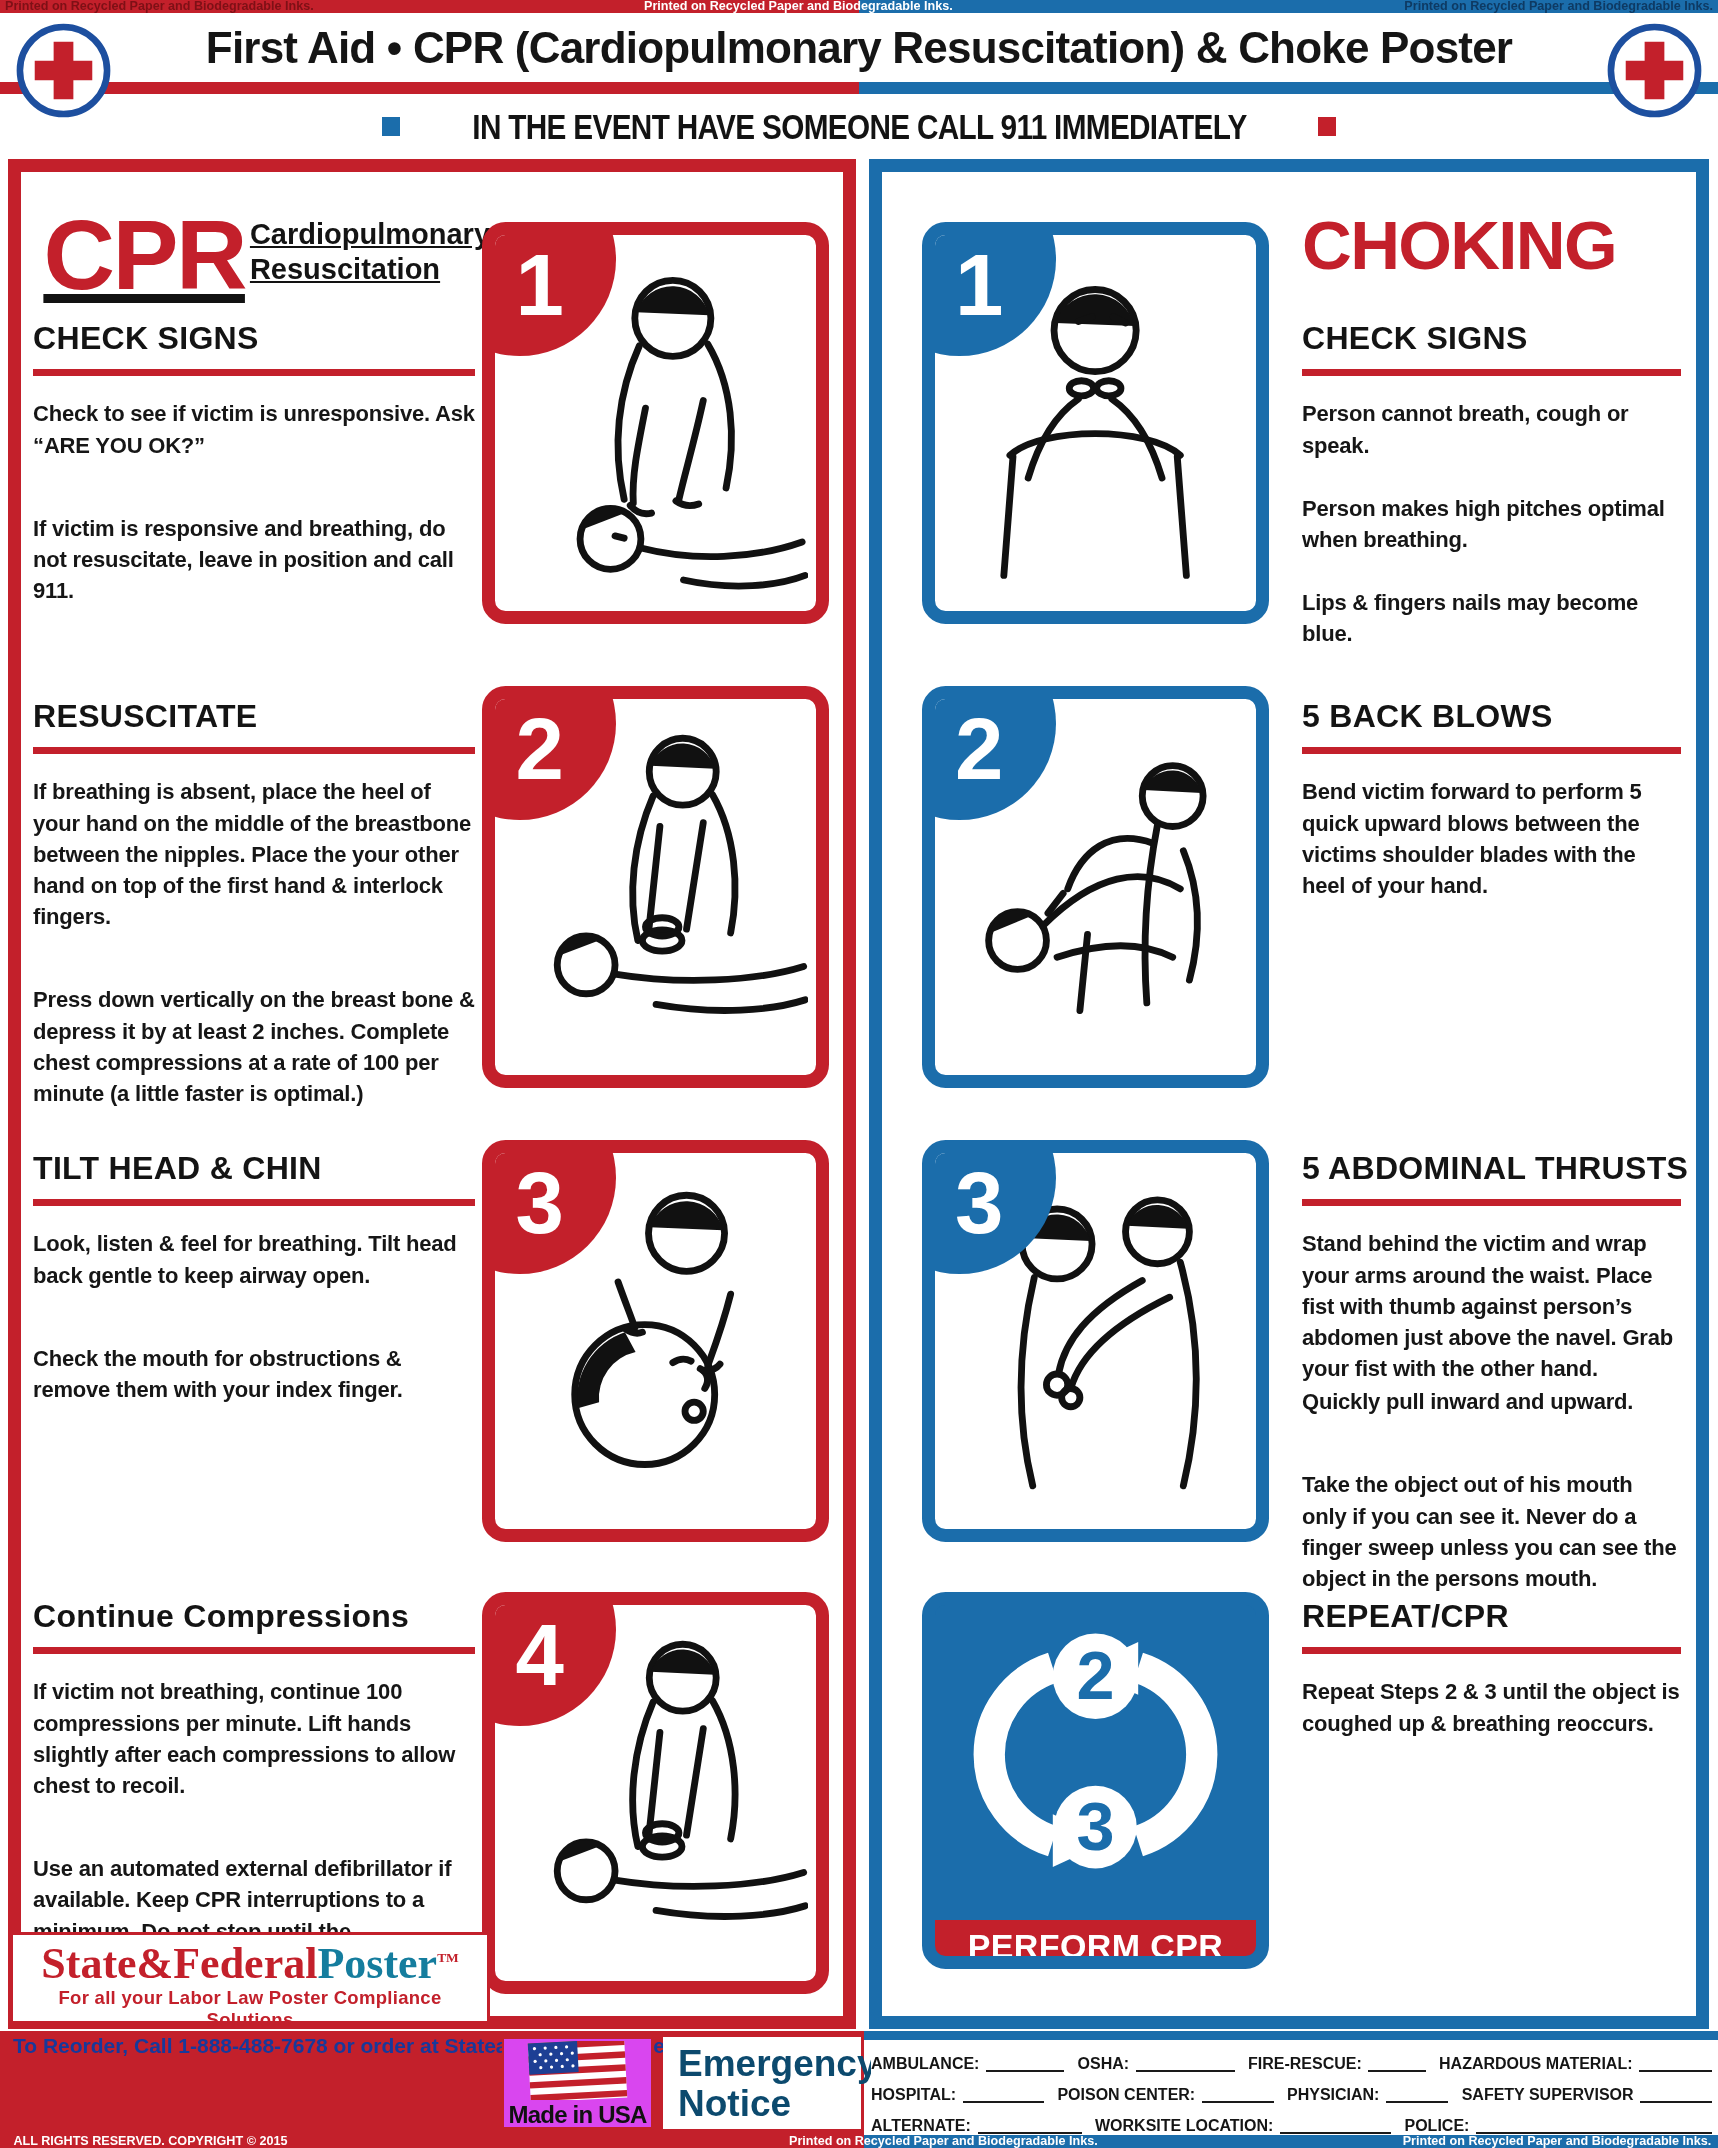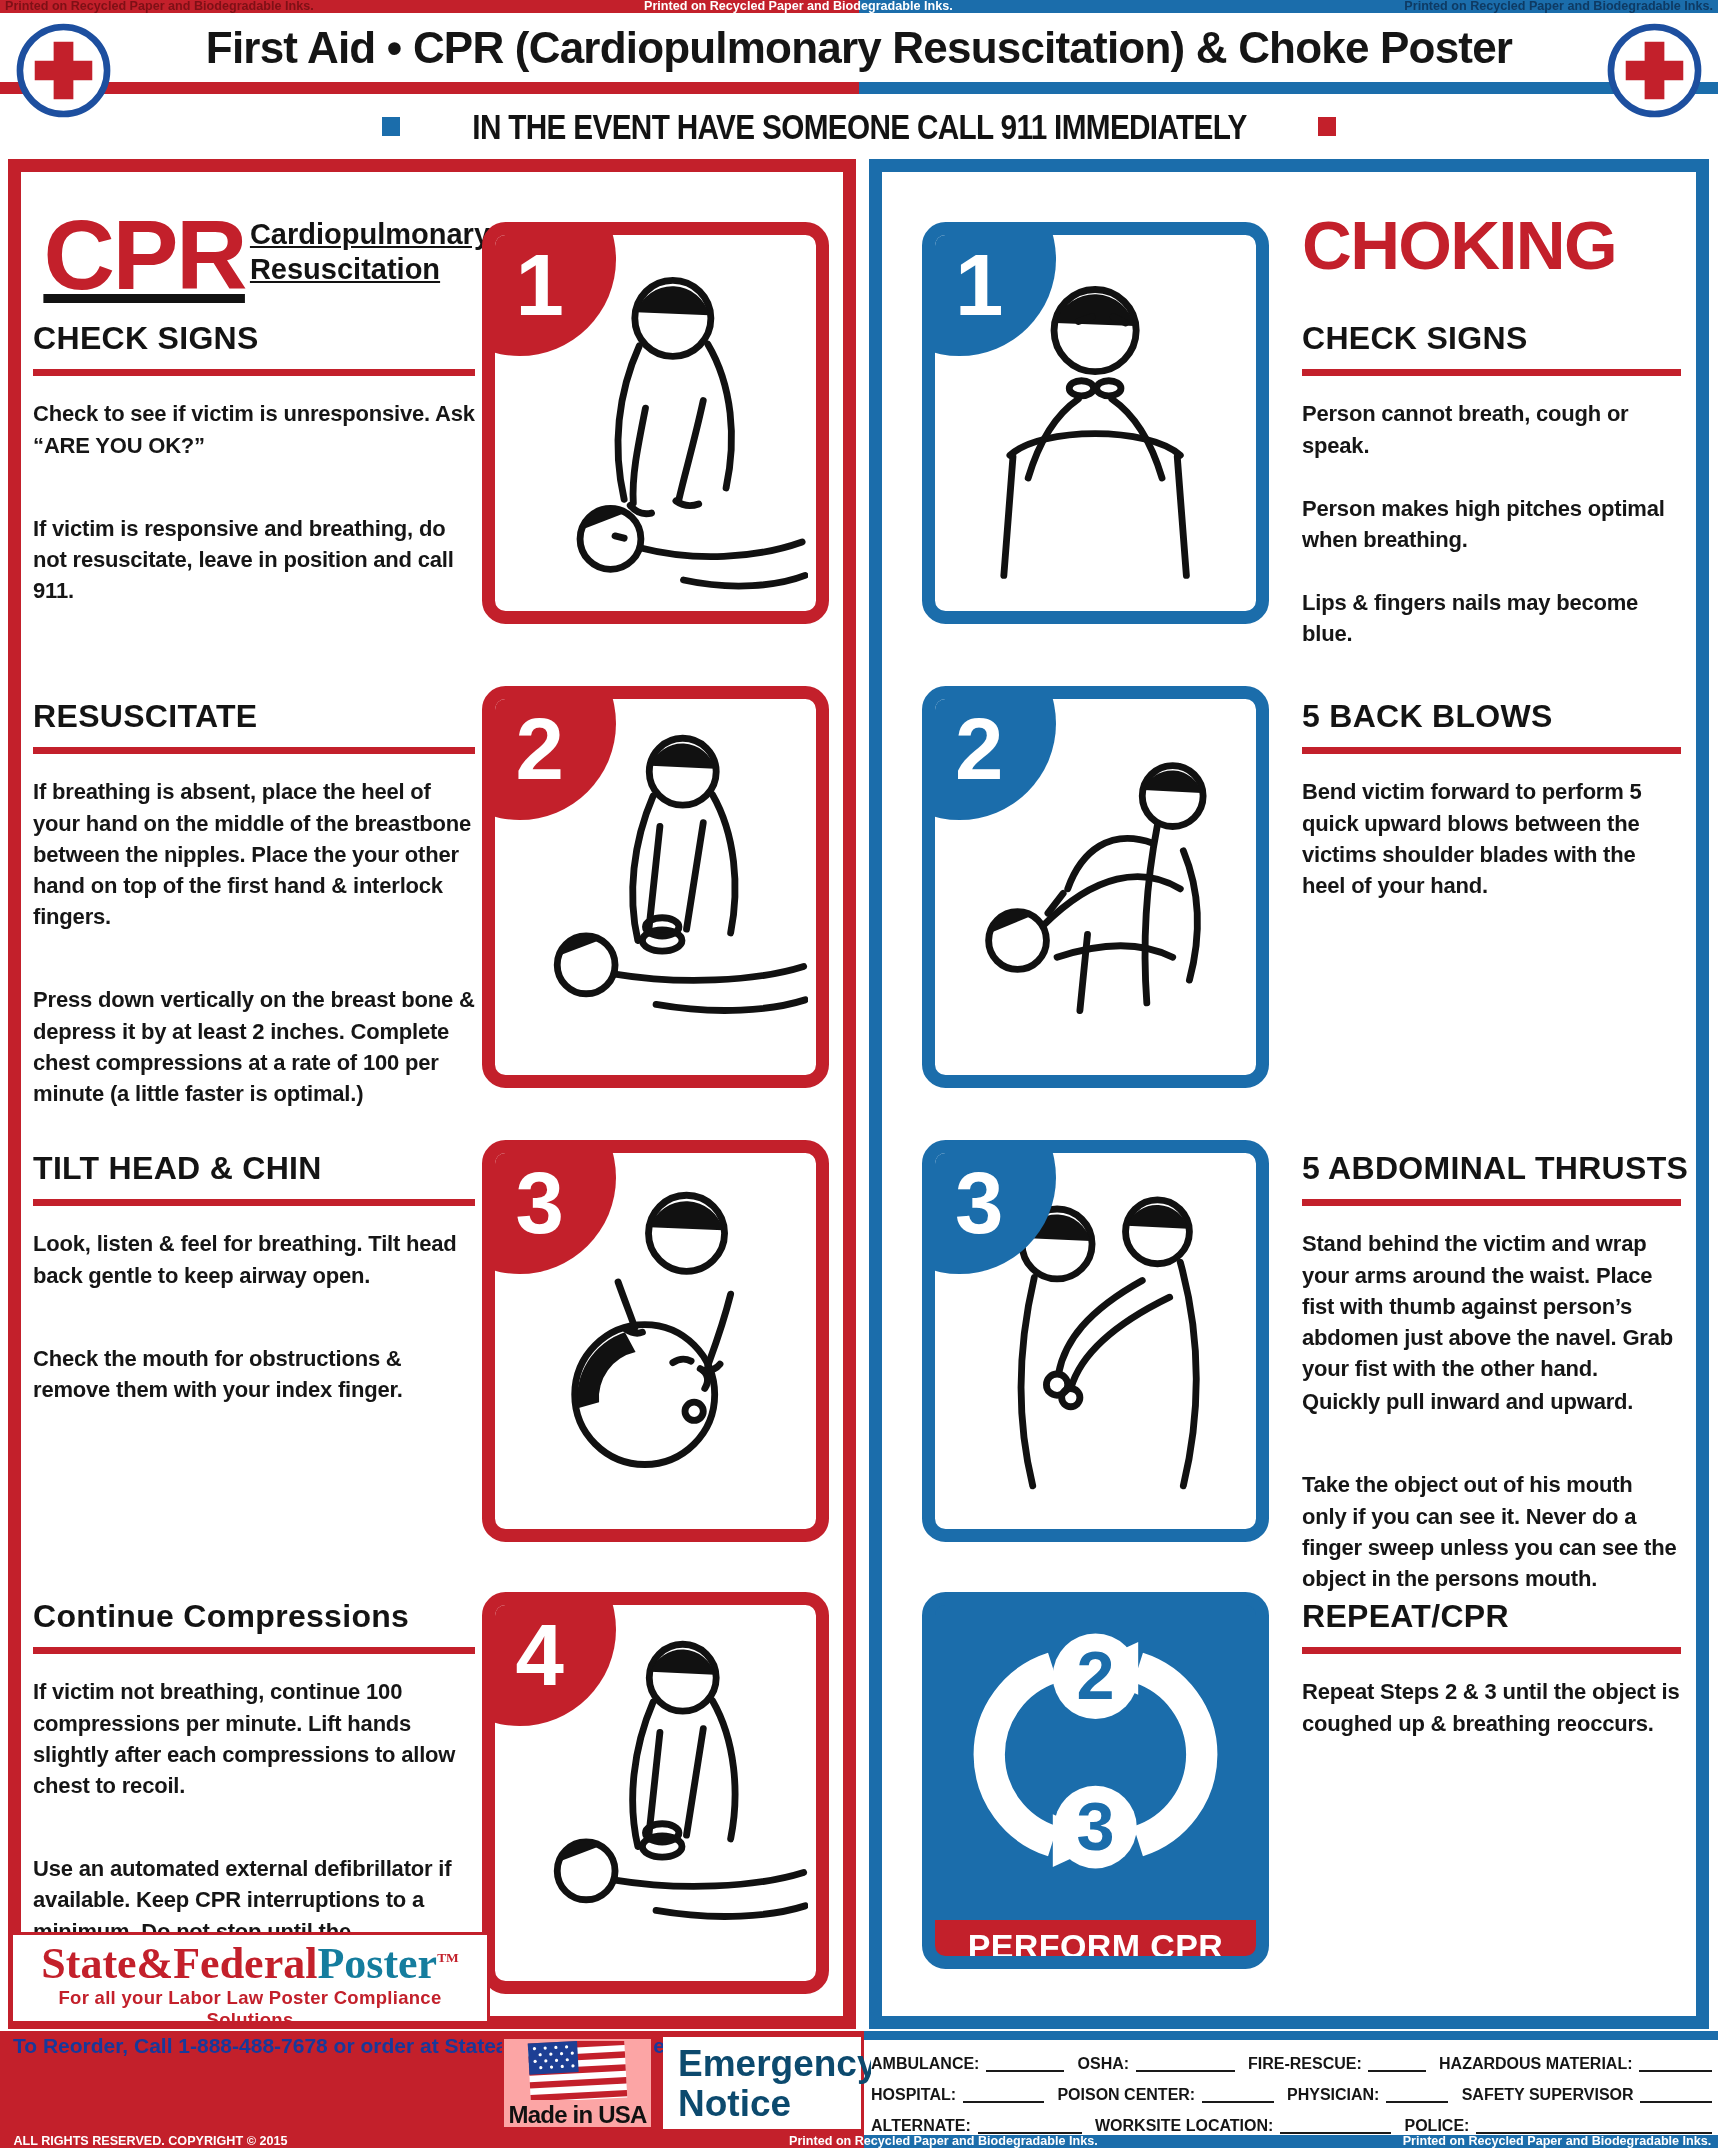--- a/index.html
+++ b/index.html
@@ -75,21 +75,21 @@
 
   
   .footer-red{position:absolute;left:0;top:2031px;width:864px;height:117px;background:var(--red);}
   .sfp-box{position:absolute;left:10px;top:1932px;width:480px;height:92px;background:#fff;border:3.4px solid var(--red);box-sizing:border-box;text-align:center;}
   .brandline{margin-top:6.7px;font-family:"Liberation Serif","DejaVu Serif",serif;font-weight:bold;font-size:44px;line-height:1;white-space:nowrap;}
   .brand-red{color:var(--red);}
   .brand-blue{color:#157d9e;}
   .brand-tm{font-size:13.4px;color:var(--red);vertical-align:super;}
   .tagline{font-size:18.5px;font-weight:bold;color:var(--red);margin-top:1.7px;letter-spacing:0.3px;}
   .reorder{font-size:21px;font-weight:bold;color:#17399b;margin-top:2.5px;white-space:nowrap;}
-  .flag-box{position:absolute;left:502px;top:2037px;width:151px;height:92px;background:#fca5a5;border:2.5px solid var(--red);box-sizing:border-box;text-align:center;}
+  .flag-box{position:absolute;left:502px;top:2037px;width:151px;height:92px;background:#d946ef;border:2.5px solid var(--red);box-sizing:border-box;text-align:center;}
   .flag-box svg{width:141px;height:59px;margin-top:1.7px;}
   .madeusa{font-size:24px;font-weight:bold;letter-spacing:-0.8px;color:#111;line-height:1;margin-top:0.8px;}
   .emg-box{position:absolute;left:663px;top:2037px;width:198px;height:92px;background:#fff;}
   .emg-box div{font-size:37px;font-weight:bold;color:#0c4a6e;line-height:1.1;padding-left:15px;}
   .emg-box div:first-child{padding-top:6.7px;}
 
   .form-bluebar{position:absolute;left:864px;top:2031px;width:854px;height:9.2px;background:var(--blue);}
   .form-area{position:absolute;left:871px;top:2047px;width:841px;height:87px;background:#fff;}
   .form-row{display:flex;align-items:flex-end;height:25px;margin-bottom:5.9px;}
   .flabel{font-size:16px;font-weight:bold;white-space:nowrap;color:#151515;margin-right:6.7px;line-height:1;}

